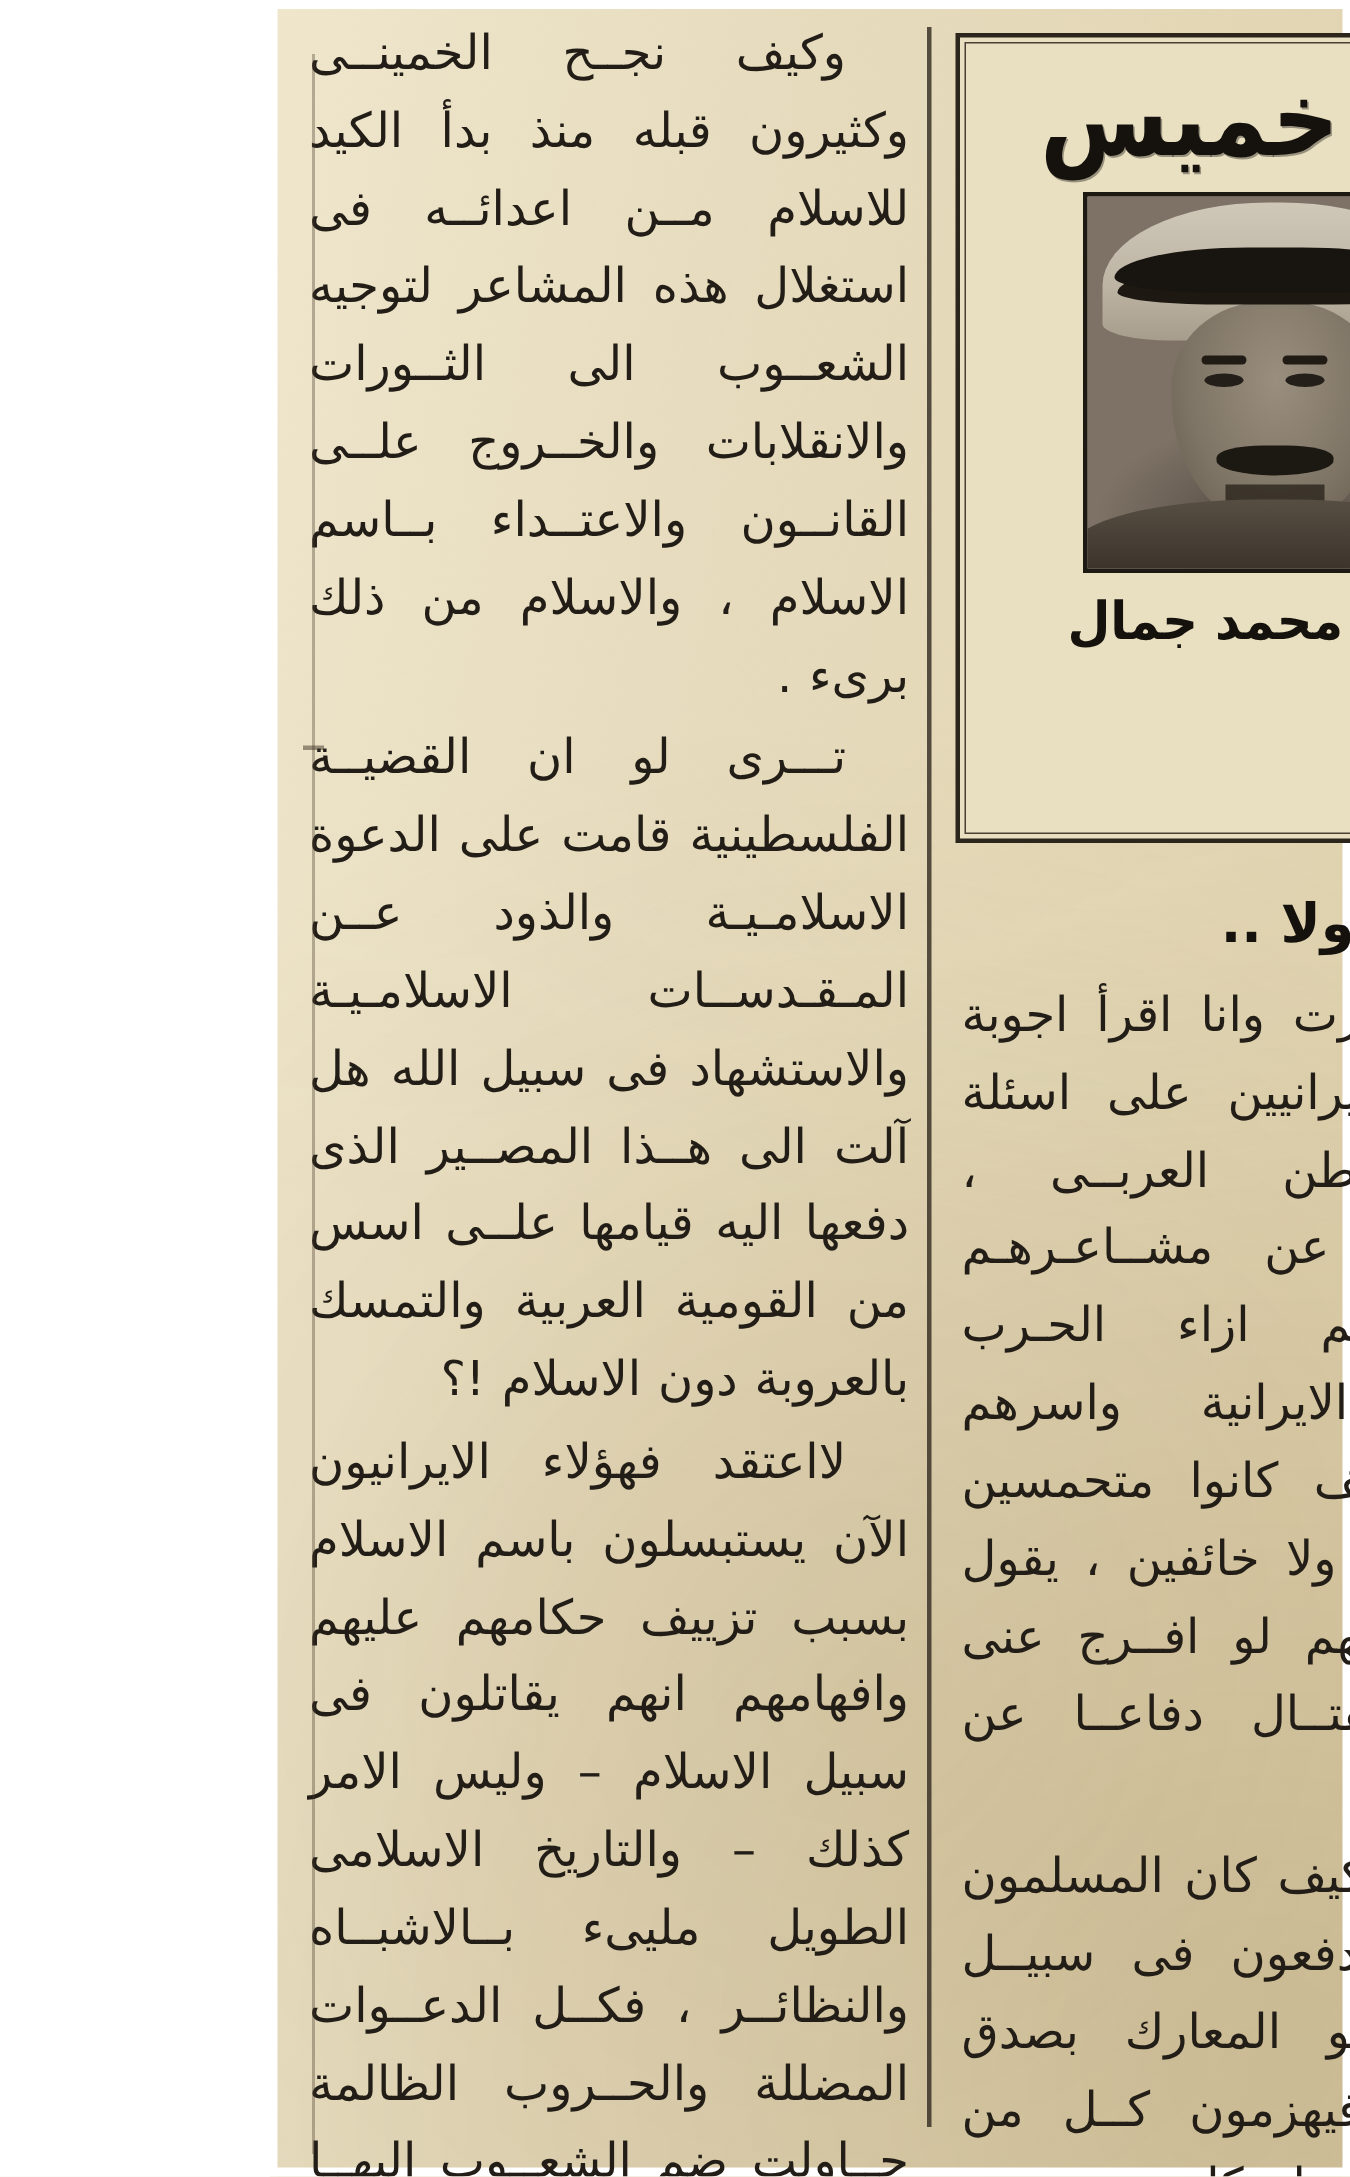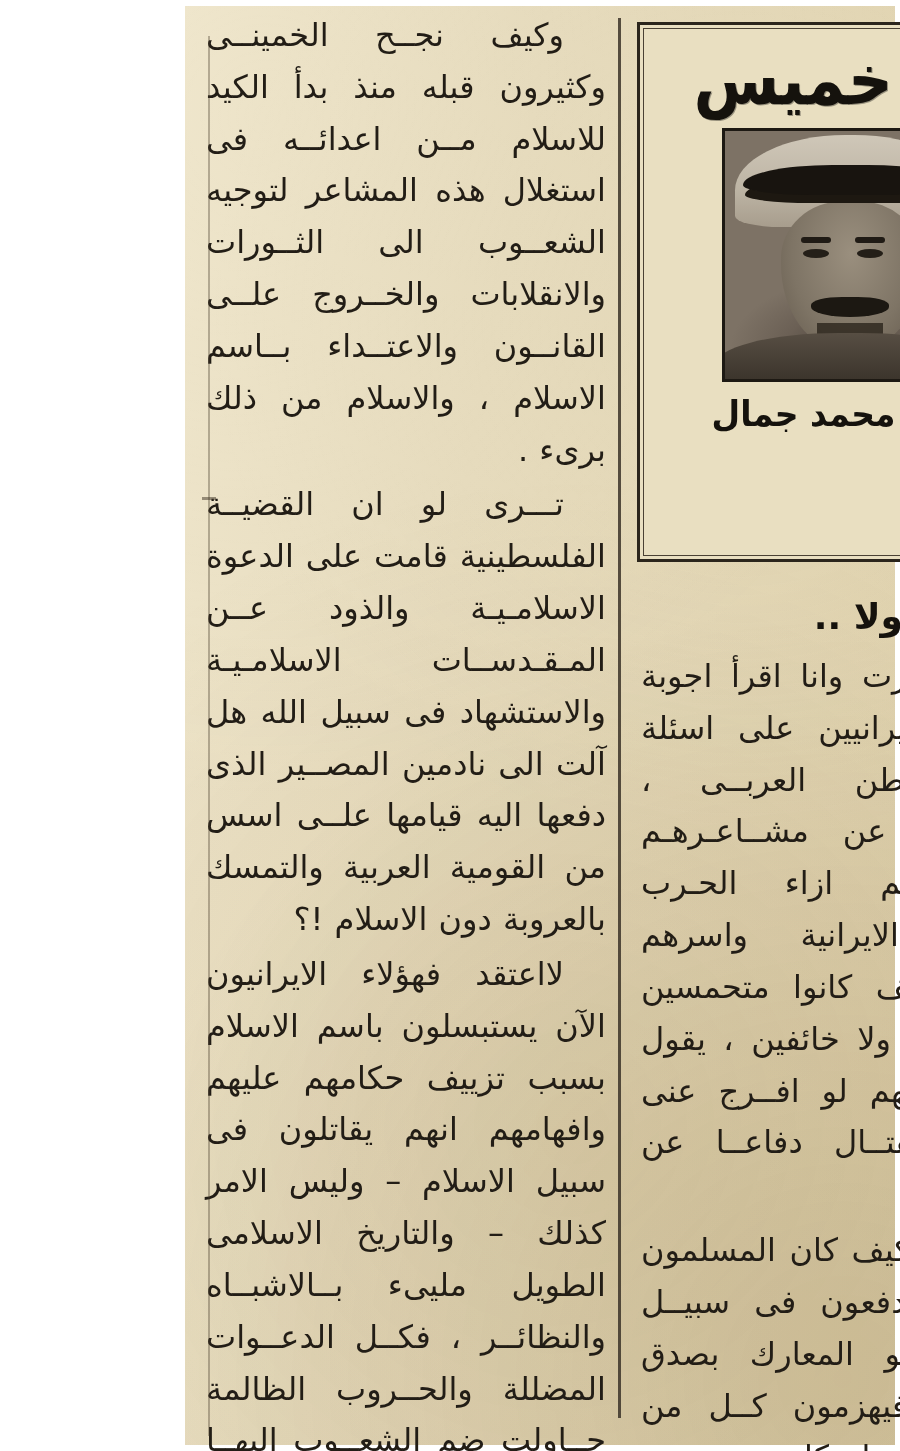--- a/index.html
+++ b/index.html
@@ -317,19 +317,19 @@
       </div>
 
     </div>
 
     <div id="left-column">
       <div id="left-edge-line"></div>
       <div id="left-break-artifact"></div>
 
       <div id="left-body" class="body-text">
         <p class="indented">وكيف نجــح الخمينــى وكثيرون قبله منذ بدأ الكيد للاسلام مــن اعدائــه فى استغلال هذه المشاعر لتوجيه الشعــوب الى الثــورات والانقلابات والخــروج علــى القانــون والاعتــداء بــاسم الاسلام ، والاسلام من ذلك برىء .</p>
-        <p class="indented">تـــرى لو ان القضيــة الفلسطينية قامت على الدعوة الاسلامـيـة والذود عــن المـقـدســات الاسلامـيـة والاستشهاد فى سبيل الله هل آلت الى نادمين المصــير الذى دفعها اليه قيامها علــى اسس من القومية العربية والتمسك بالعروبة دون الاسلام !؟</p>
+        <p class="indented">تـــرى لو ان القضيــة الفلسطينية قامت على الدعوة الاسلامـيـة والذود عــن المـقـدســات الاسلامـيـة والاستشهاد فى سبيل الله هل آلت الى هــذا المصــير الذى دفعها اليه قيامها علــى اسس من القومية العربية والتمسك بالعروبة دون الاسلام !؟</p>
         <p class="indented">لااعتقد فهؤلاء الايرانيون الآن يستبسلون باسم الاسلام بسبب تزييف حكامهم عليهم وافهامهم انهم يقاتلون فى سبيل الاسلام – وليس الامر كذلك –  والتاريخ الاسلامى الطويل مليىء بــالاشبــاه والنظائــر ، فكــل الدعــوات المضللة والحــروب الظالمة حــاولت ضم الشعــوب اليهــا تحت ستــار من الحــركــات الدينية بما فى ذلك الصهيونية التى تحاربنا الآن ..</p>
       </div>
     </div>
 
   </div>
 </div>
 
 </body></html>

